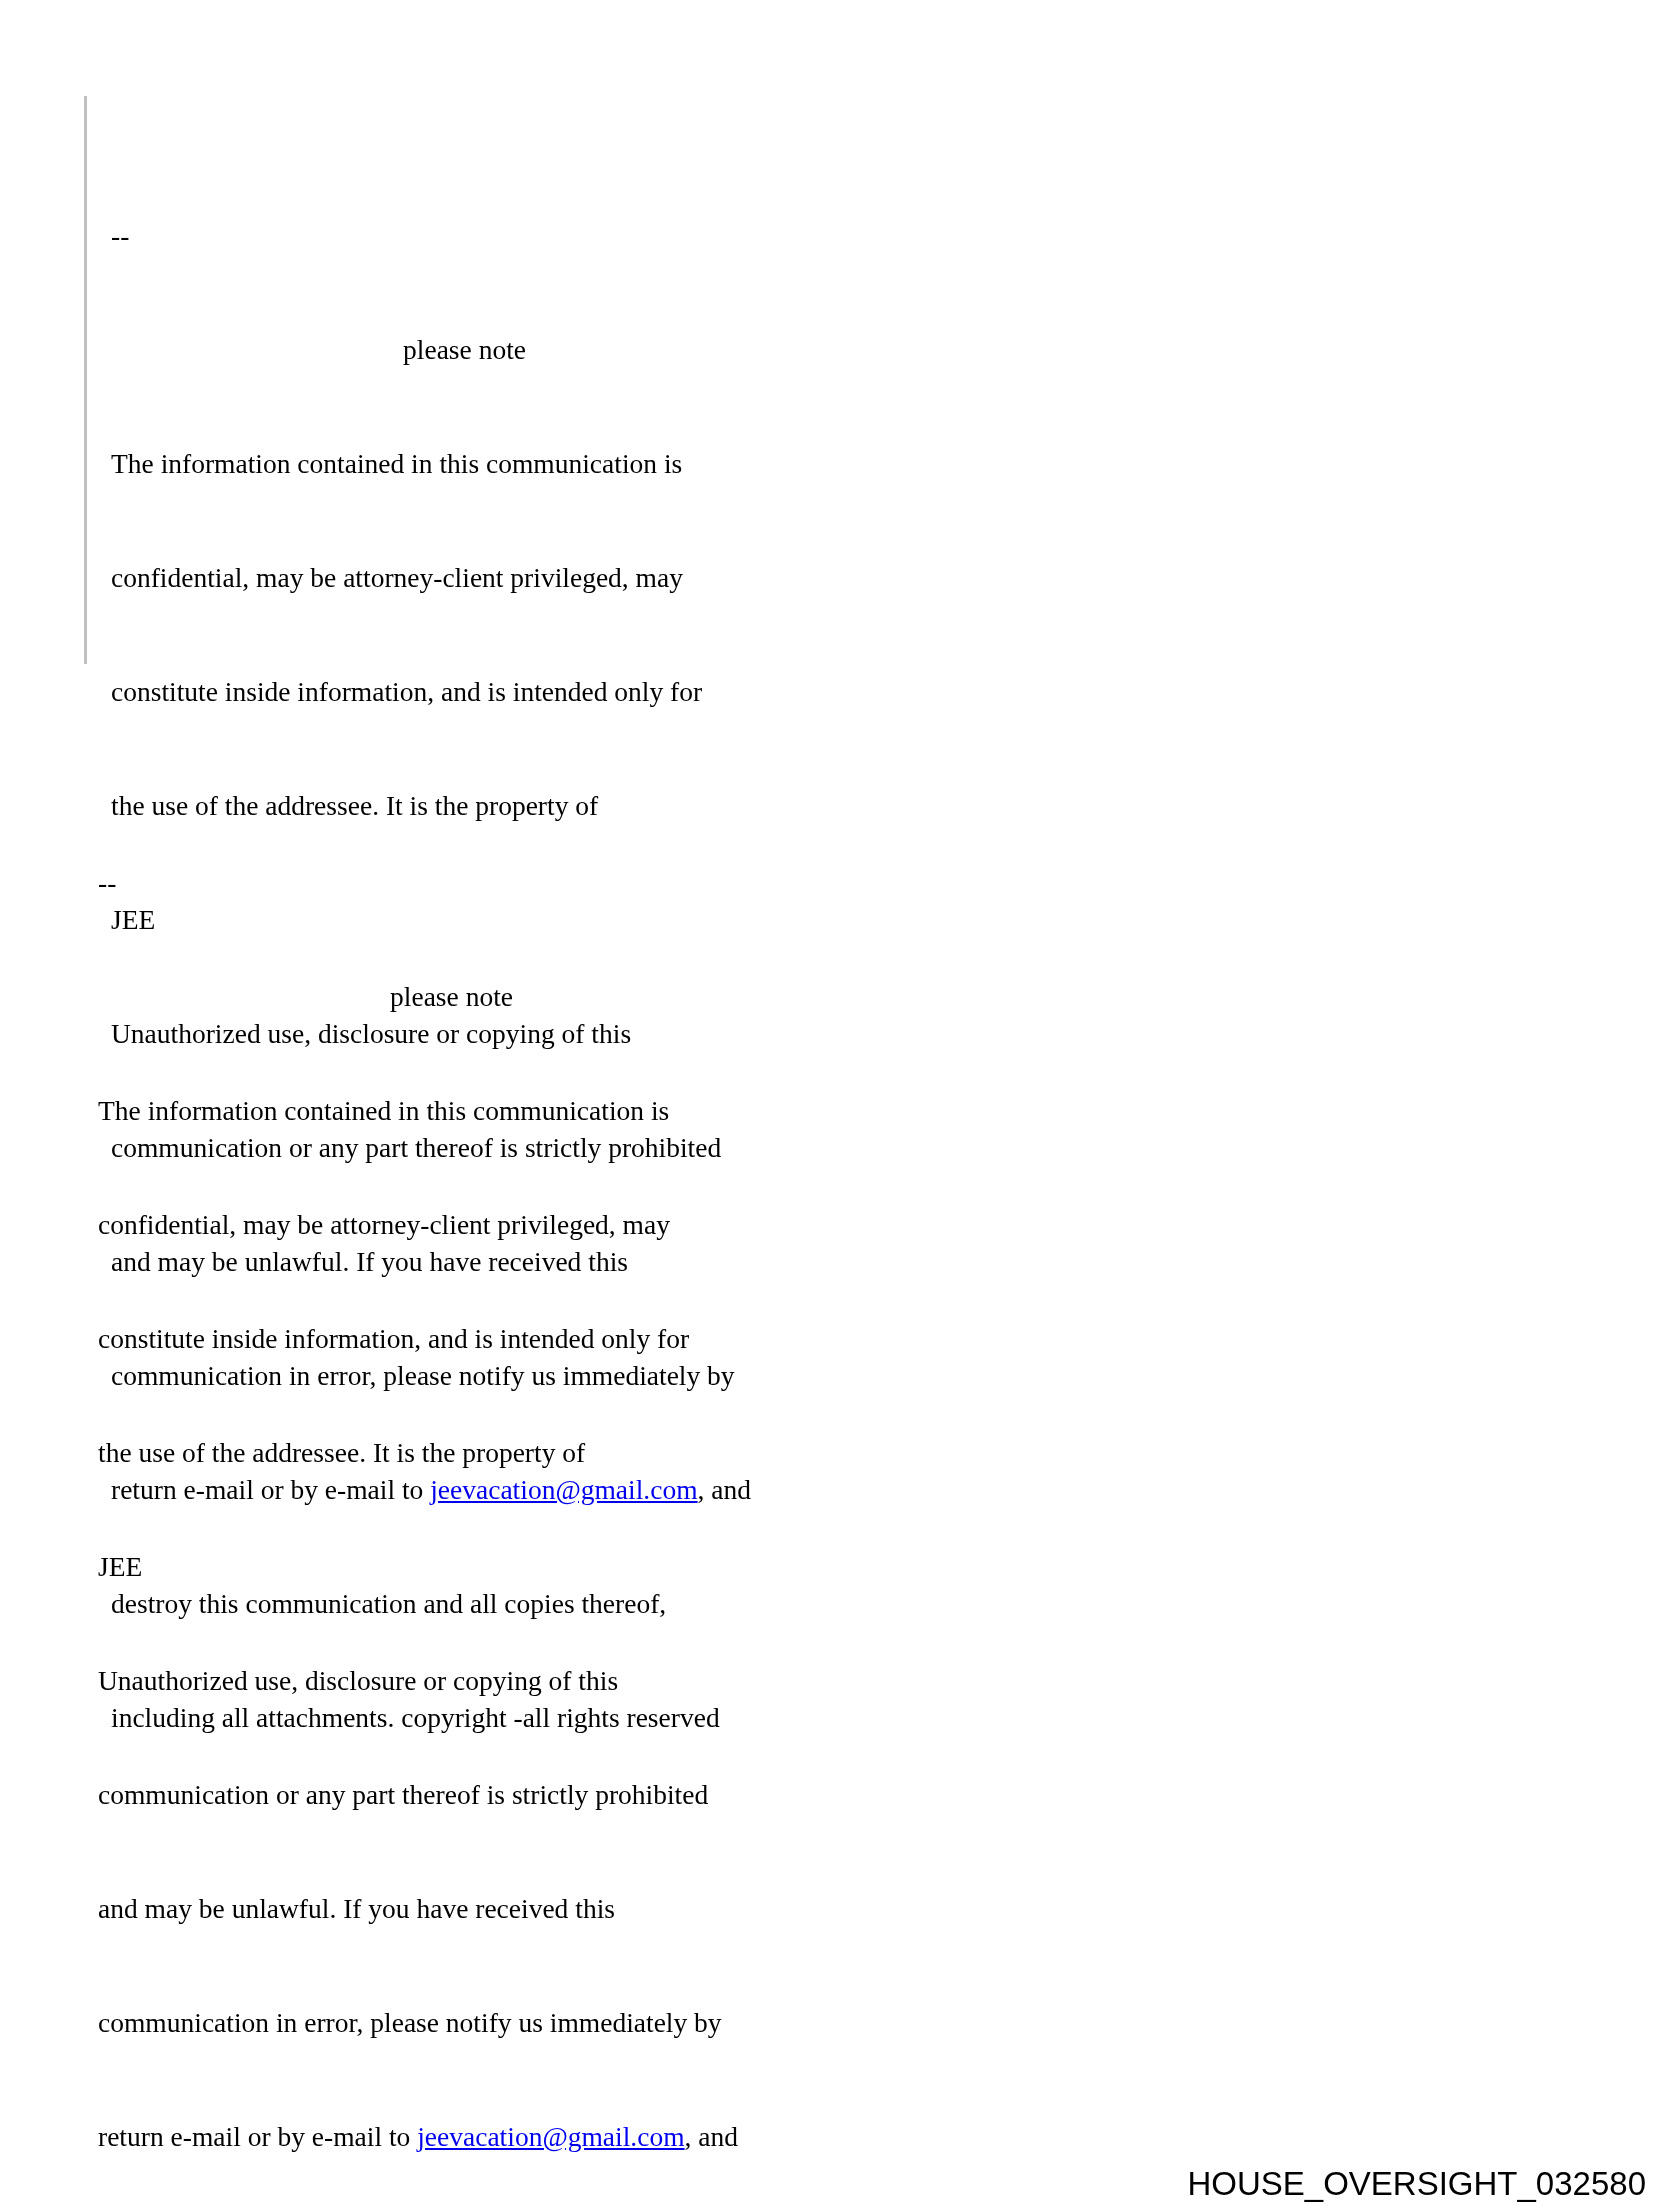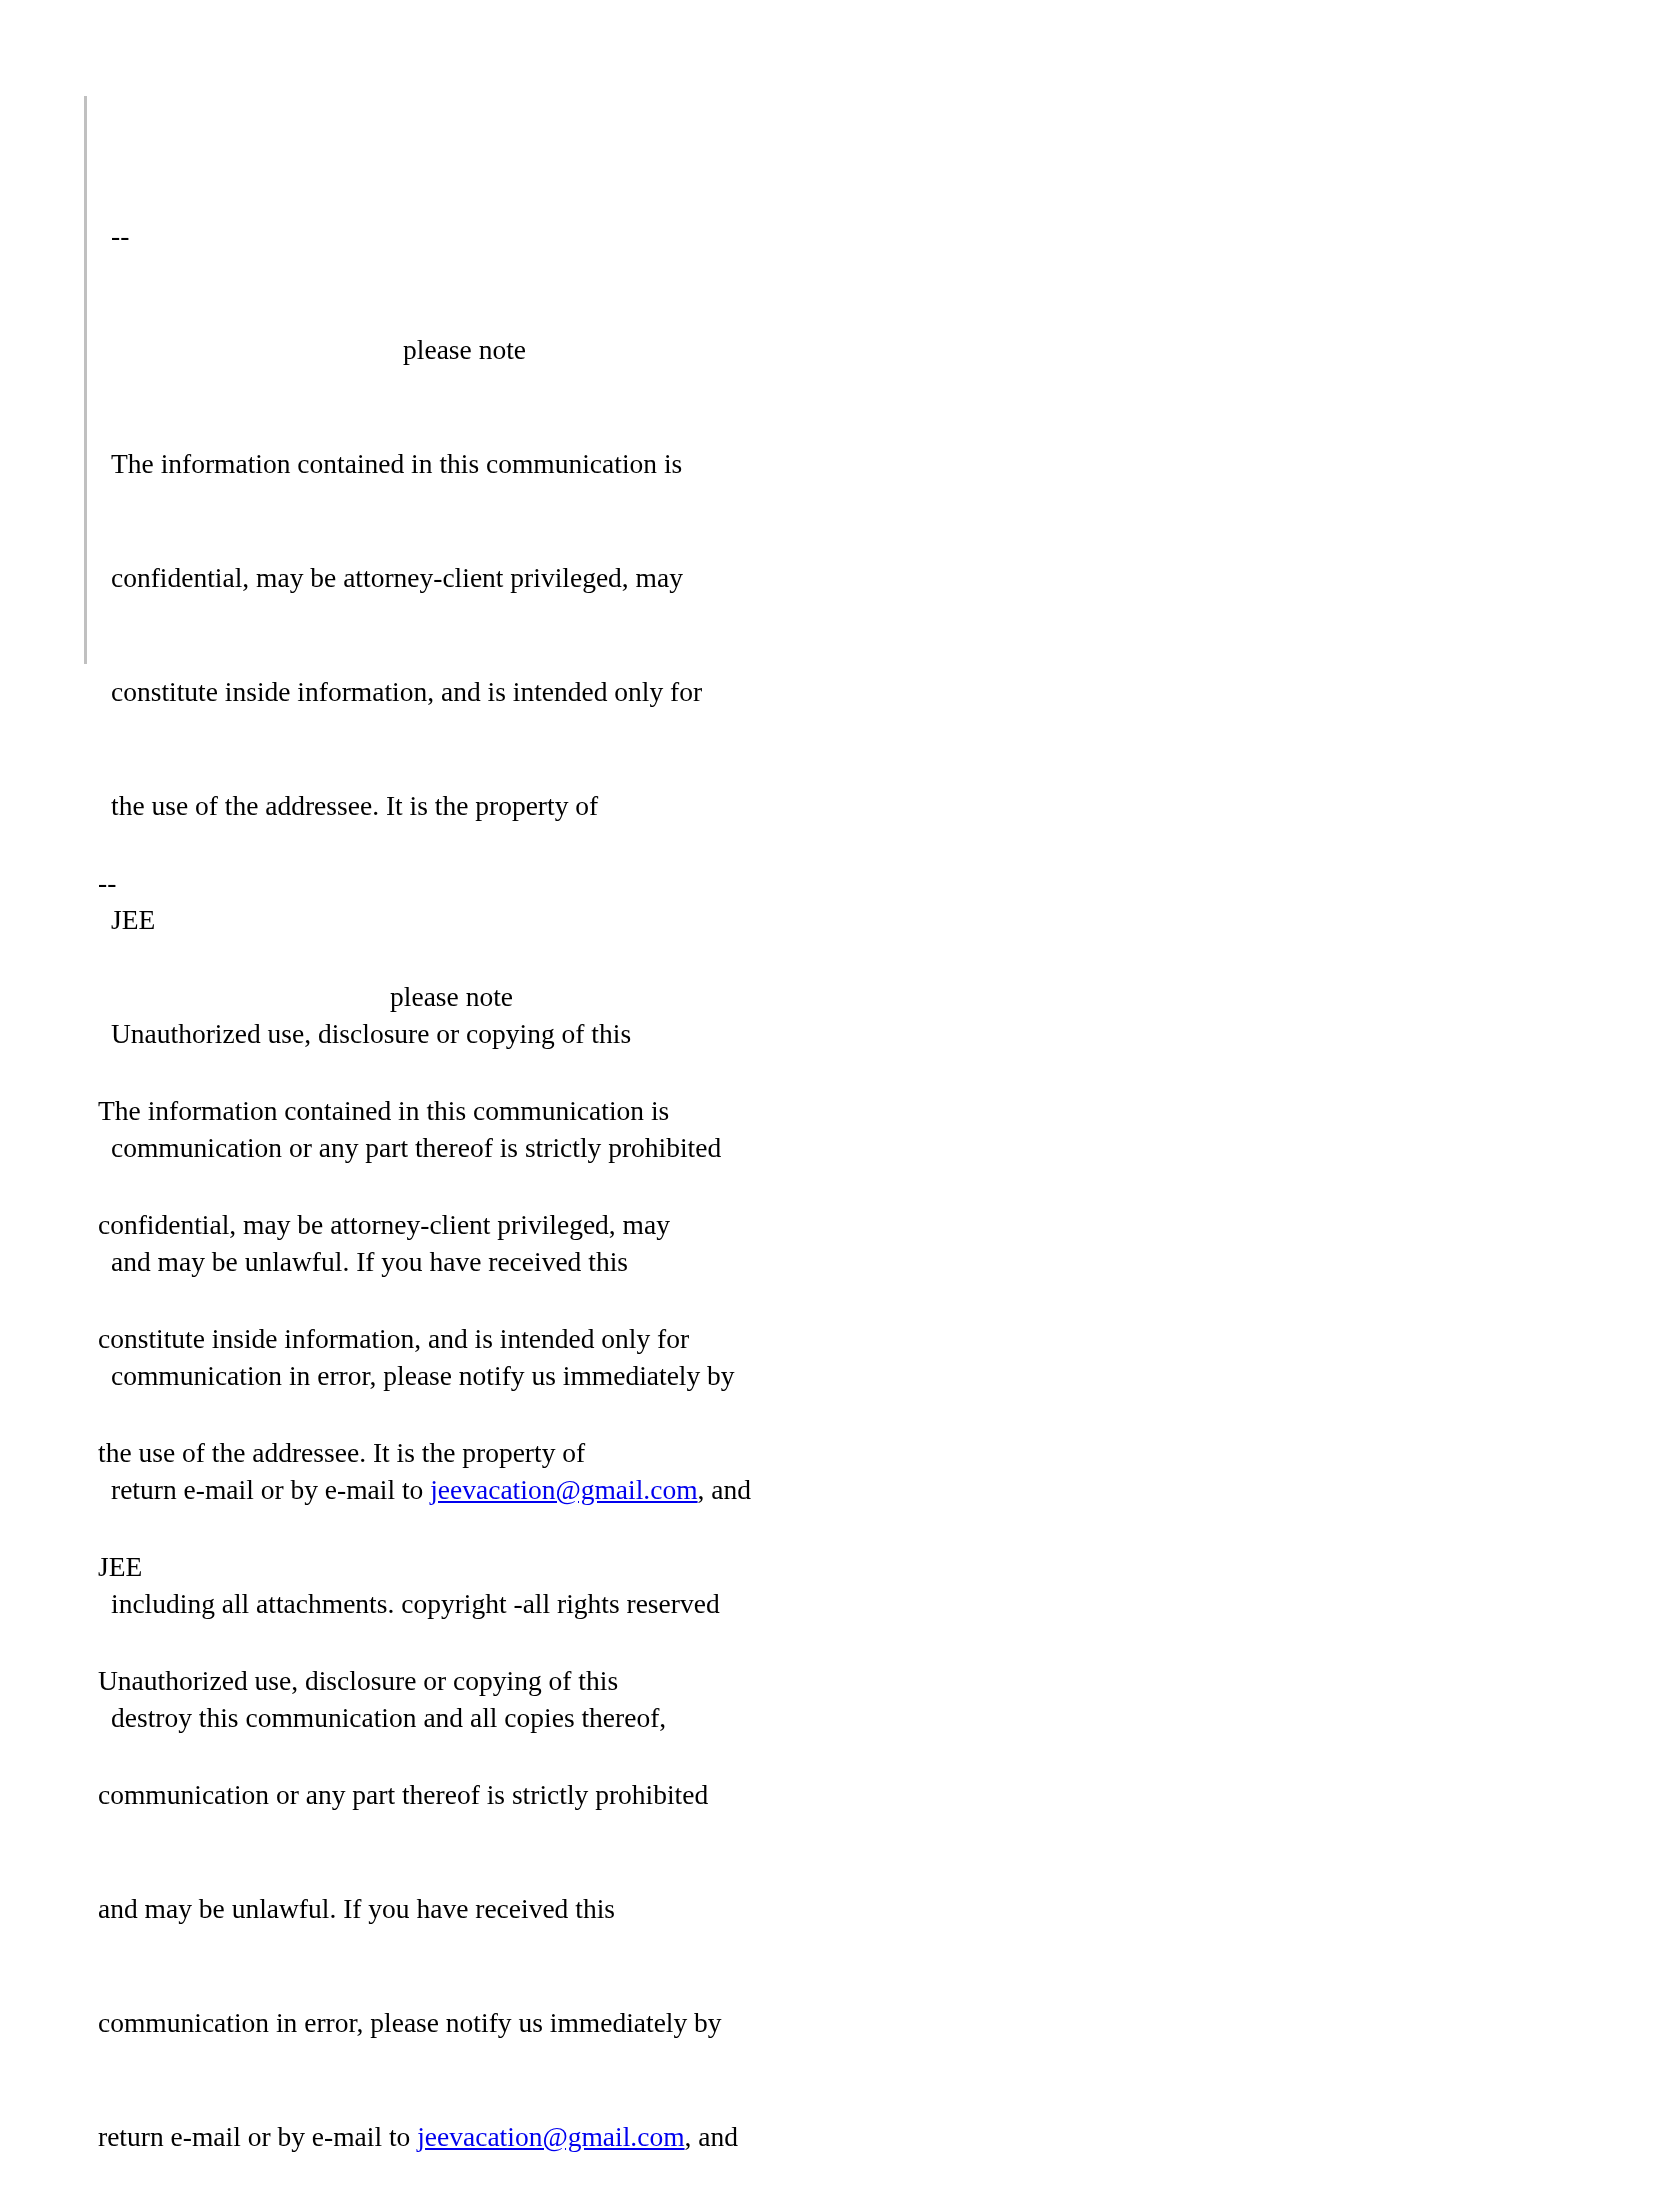--- a/index.html
+++ b/index.html
@@ -74,36 +74,37 @@
     <div class="line">The information contained in this communication is</div>
     <div class="line">confidential, may be attorney-client privileged, may</div>
     <div class="line">constitute inside information, and is intended only for</div>
     <div class="line">the use of the addressee. It is the property of</div>
     <div class="line">JEE</div>
     <div class="line">Unauthorized use, disclosure or copying of this</div>
     <div class="line">communication or any part thereof is strictly prohibited</div>
     <div class="line">and may be unlawful. If you have received this</div>
     <div class="line">communication in error, please notify us immediately by</div>
     <div class="line"><span>return e-mail or by e-mail to </span><a class="email-link" href="#" style="color: rgb(0, 0, 238);">jeevacation@gmail.com</a><span>, and</span></div>
+    <div class="line">destroy this communication and all copies thereof,</div>
     <div class="line">including all attachments. copyright -all rights reserved</div>
-    <div class="line">destroy this communication and all copies thereof,</div>
   </section>
 
   <section class="disclaimer block-2" style="color: rgb(0, 0, 0);">
     <div class="line">--</div>
     <div class="line note-indent">please note</div>
     <div class="line">The information contained in this communication is</div>
     <div class="line">confidential, may be attorney-client privileged, may</div>
     <div class="line">constitute inside information, and is intended only for</div>
     <div class="line">the use of the addressee. It is the property of</div>
     <div class="line">JEE</div>
     <div class="line">Unauthorized use, disclosure or copying of this</div>
     <div class="line">communication or any part thereof is strictly prohibited</div>
     <div class="line">and may be unlawful. If you have received this</div>
     <div class="line">communication in error, please notify us immediately by</div>
     <div class="line"><span>return e-mail or by e-mail to </span><a class="email-link" href="#" style="color: rgb(0, 0, 238);">jeevacation@gmail.com</a><span>, and</span></div>
     
     
   </section>
 
+  <div class="bates" style="color: rgb(0, 0, 0);">HOUSE_OVERSIGHT_032580</div>
 
 </div>
 
 
 </body></html>

